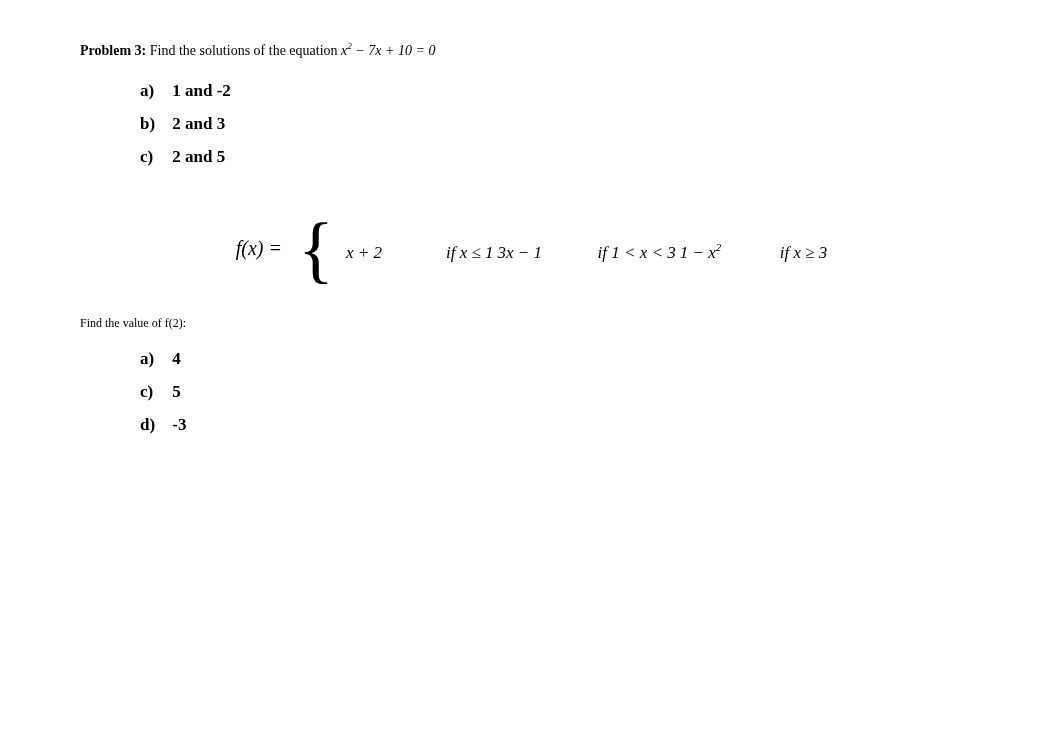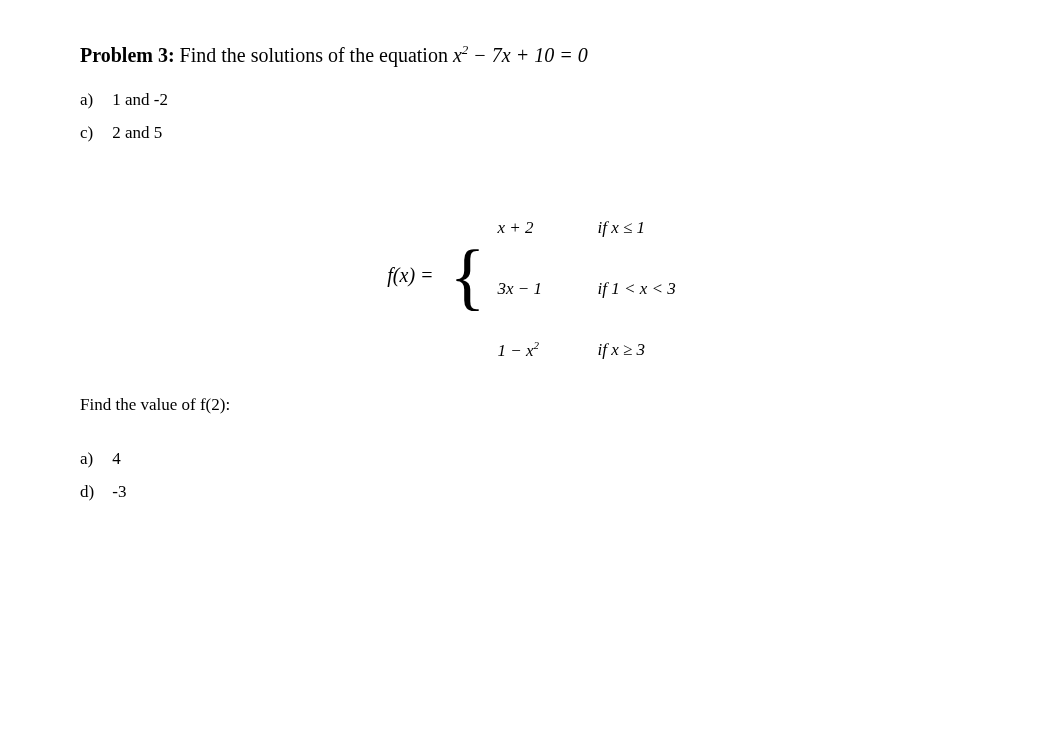--- a/index.html
+++ b/index.html
@@ -16,31 +16,33 @@
       width: 1063px;
       min-height: 745px;
       padding: 40px 80px;
     }
 
     .problem-section {
       margin-bottom: 40px;
     }
 
     .problem-title {
-      font-size: 20px;
+      font-size: 14px;
       margin-bottom: 16px;
       line-height: 1.5;
     }
 
     .problem-title strong {
       font-weight: bold;
     }
 
     .options-list {
       list-style: none;
+      margin-left: 60px;
+      font-weight: bold;
     }
 
     .options-list li {
       margin-bottom: 6px;
       font-size: 17px;
       line-height: 1.6;
     }
 
     .option-label {
       display: inline-block;
@@ -69,21 +71,21 @@
       font-size: 75px;
       line-height: 1;
       margin-right: 12px;
       font-weight: 100;
       display: flex;
       align-items: center;
     }
 
     .cases-block {
       display: flex;
-      flex-direction: column;
+      flex-direction: row;
       justify-content: center;
       gap: 4px;
     }
 
     .case-line {
       display: flex;
       align-items: baseline;
       font-size: 17px;
       line-height: 1.7;
     }
@@ -102,22 +104,22 @@
     sup {
       font-size: 0.65em;
       vertical-align: super;
     }
 
     .math-inline {
       font-style: italic;
     }
 
     .find-value-text {
-      font-size: 17px;
-      margin-bottom: 30px;
+      font-size: 12px;
+      margin-bottom: 14px;
     }
 
     .problem4-section {
       margin-bottom: 20px;
     }
   </style>
 </head>
 <body>
 
 <div class="problem-section">
@@ -125,20 +127,24 @@
     <strong>Problem 3:</strong>
     <span>
       Find the solutions of the equation <span class="math-inline"><i>x</i><sup>2</sup> − 7<i>x</i> + 10 = 0</span>
     </span>
   </div>
 
   <ul class="options-list">
     <li>
       <span class="option-label">a)</span>
       <span>1 and -2</span>
+    </li>
+    <li>
+      <span class="option-label">b)</span>
+      <span>2 and 3</span>
     </li>
     <li>
       <span class="option-label">c)</span>
       <span>2 and 5</span>
     </li>
   </ul>
 </div>
 
 <div class="problem4-section">
 
@@ -164,17 +170,21 @@
   </div>
 
   <div class="find-value-text">Find the value of f(2):</div>
 
   <ul class="options-list">
     <li>
       <span class="option-label">a)</span>
       <span>4</span>
     </li>
     <li>
+      <span class="option-label">c)</span>
+      <span>5</span>
+    </li>
+    <li>
       <span class="option-label">d)</span>
       <span>-3</span>
     </li>
   </ul>
 </div>
 
 </body></html>

